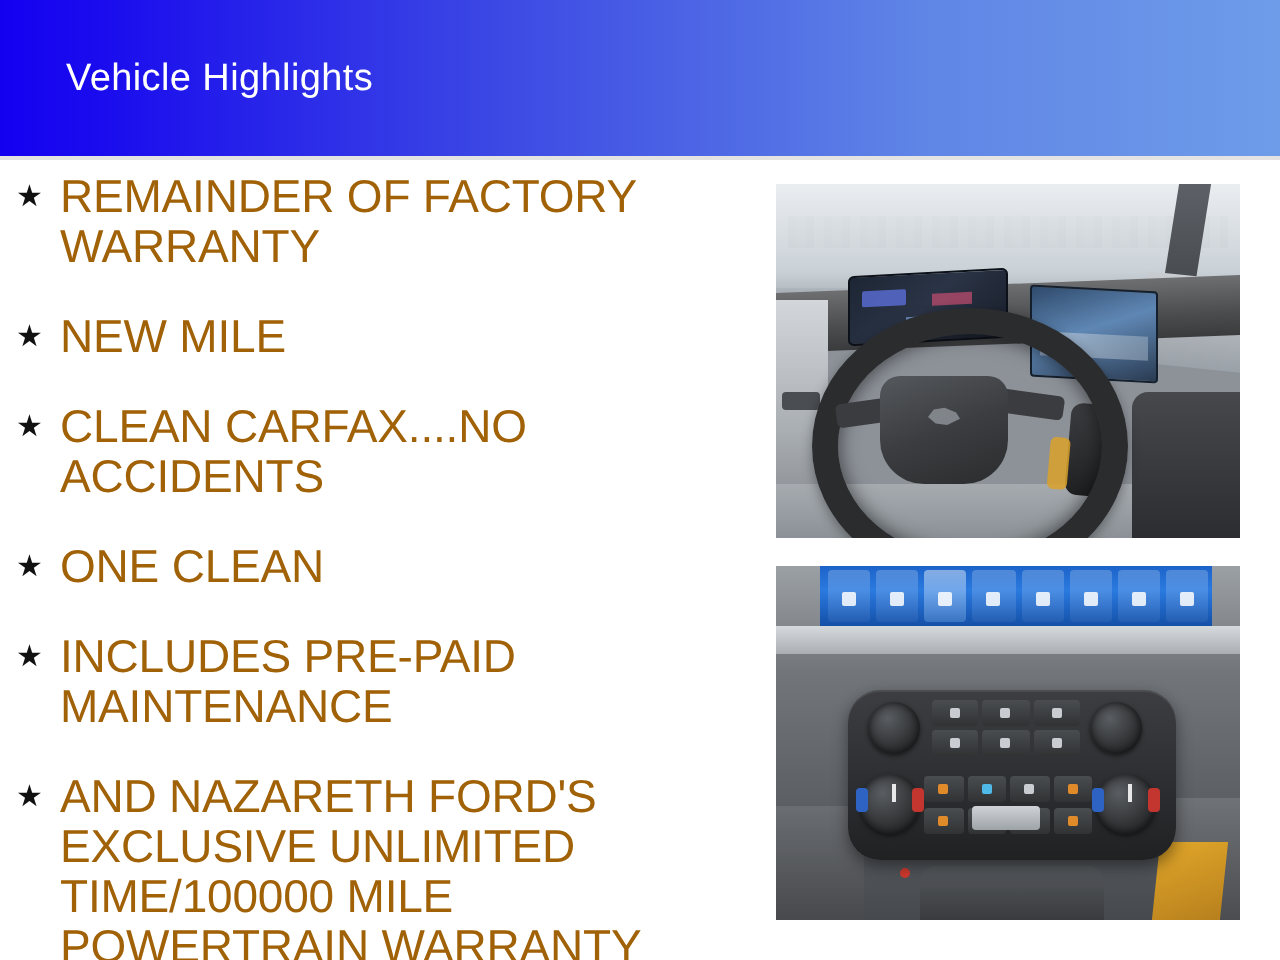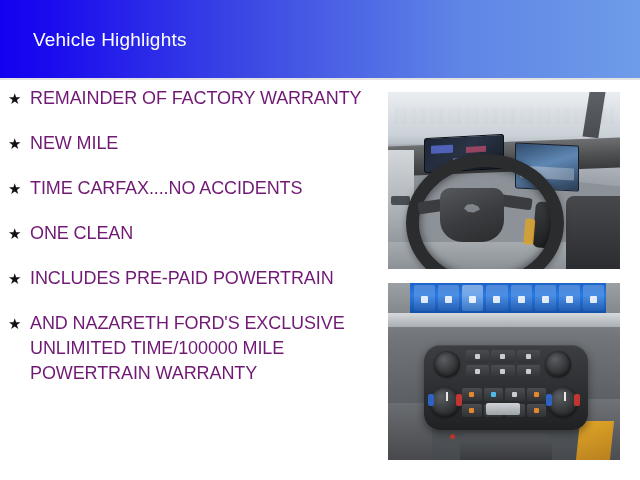--- a/index.html
+++ b/index.html
@@ -61,23 +61,23 @@
     flex: 0 0 auto;
     width: 22px;
     margin-left: 8px;
     font-size: 15px;
     line-height: 25px;
     color: #111111;
     text-align: left;
   }
   .hl-text {
     flex: 1 1 auto;
-    font-size: 18px;
+    font-size: 23px;
     line-height: 25px;
-    color: #701a75;
+    color: #a16207;
     letter-spacing: -0.1px;
     padding-right: 14px;
   }
 
   
   .photos {
     position: absolute;
     left: 388px;
     top: 92px;
     width: 232px;
@@ -327,31 +327,31 @@
     <div class="hl-text">REMAINDER OF FACTORY WARRANTY</div>
   </div>
 
   <div class="hl-item">
     <div class="hl-star">★</div>
     <div class="hl-text">NEW MILE</div>
   </div>
 
   <div class="hl-item">
     <div class="hl-star">★</div>
-    <div class="hl-text">TIME CARFAX....NO ACCIDENTS</div>
+    <div class="hl-text">CLEAN CARFAX....NO ACCIDENTS</div>
   </div>
 
   <div class="hl-item">
     <div class="hl-star">★</div>
     <div class="hl-text">ONE CLEAN</div>
   </div>
 
   <div class="hl-item">
     <div class="hl-star">★</div>
-    <div class="hl-text">INCLUDES PRE-PAID POWERTRAIN</div>
+    <div class="hl-text">INCLUDES PRE-PAID MAINTENANCE</div>
   </div>
 
   <div class="hl-item">
     <div class="hl-star">★</div>
     <div class="hl-text">AND NAZARETH FORD'S EXCLUSIVE UNLIMITED TIME/100000 MILE POWERTRAIN WARRANTY</div>
   </div>
 
 </div>
 
 <div class="photos">

